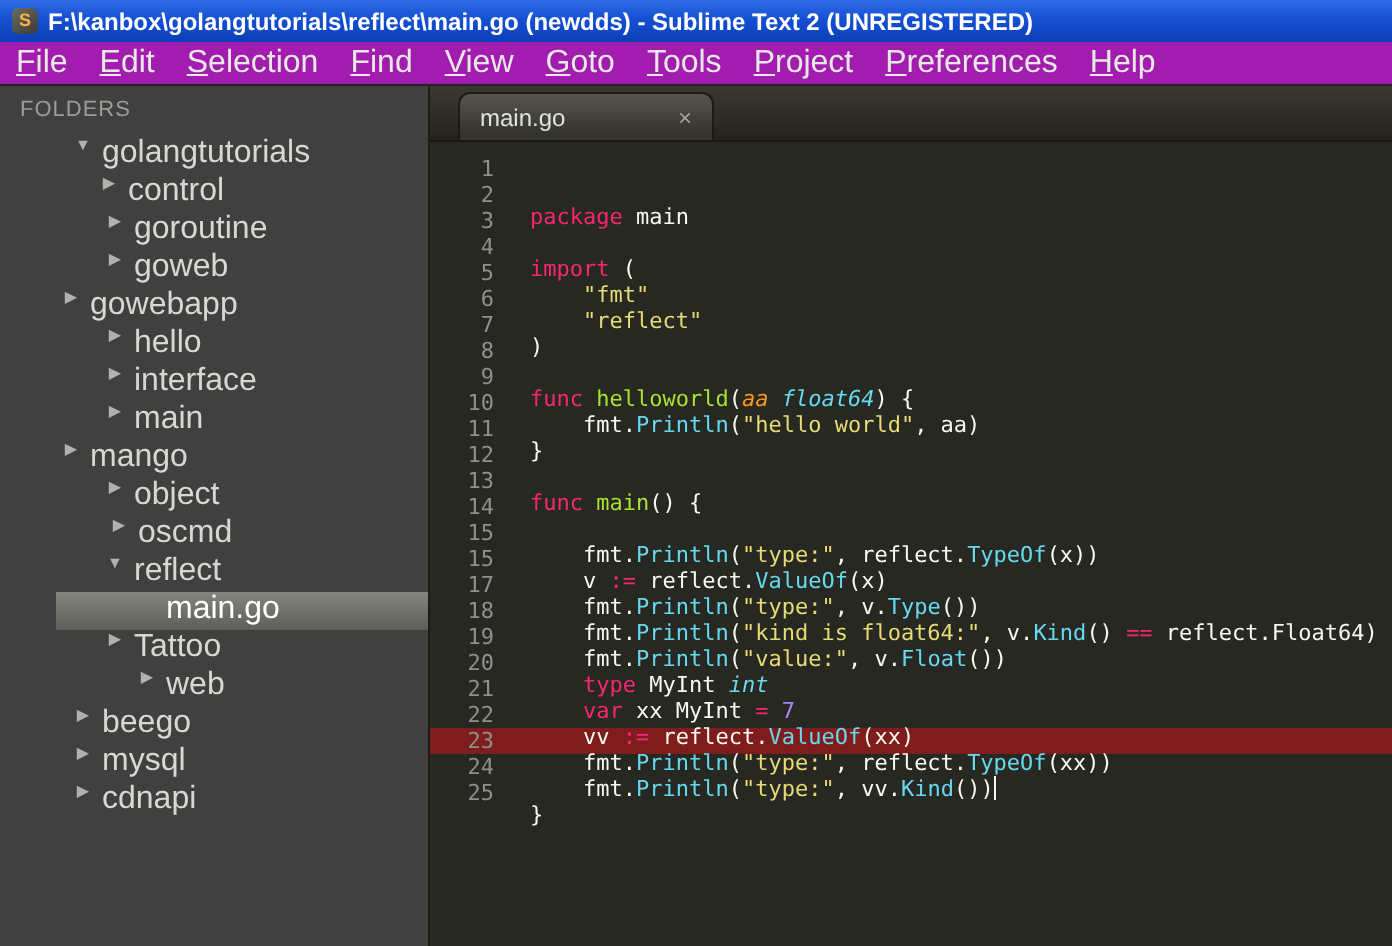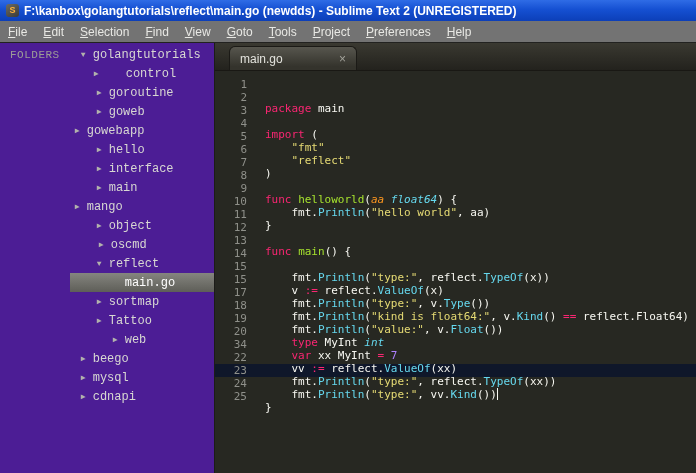--- a/index.html
+++ b/index.html
@@ -15,37 +15,37 @@
     display:flex; align-items:center; gap:5px; padding:0 6px;
     color:#ffffff; font-size:12px; font-weight:bold; white-space:nowrap; overflow:hidden;
   }
   .app-icon {
     width:13px; height:13px; flex:none; border-radius:3px;
     background:linear-gradient(145deg,#6b6b66,#3a3a36);
     color:#ffb13b; font-size:9px; font-weight:bold; line-height:13px; text-align:center;
   }
   
   .menubar {
-    height:22px; flex:none; background:#737373; display:flex; align-items:center;
-    color:#e8e8e4; font-size:12px; border-bottom:1px solid #222220;
+    height:22px; flex:none; background:#a21caf; display:flex; align-items:center;
+    color:#e8e8e4; font-size:16px; border-bottom:1px solid #222220;
   }
   .menu-item { padding:3px 8px; cursor:default; }
   .menu-item u { text-decoration:underline; }
   
   .main { flex:1; display:flex; min-height:0; }
   
   .sidebar {
-    width:215px; flex:none; background:#4c1d95; border-right:1px solid #1c1c19;
-    display:flex; flex-direction:row; overflow:hidden;font-family:Liberation Mono, monospace;
+    width:215px; flex:none; background:#404040; border-right:1px solid #1c1c19;
+    display:flex; flex-direction:column; overflow:hidden;
   }
   .sidebar-header { font-size:11px; color:#9d9d97; padding:6px 10px 5px; letter-spacing:0.5px; }
   .tree { flex:1; overflow:hidden; padding-top:2px; }
   .tree-row {
-    display:flex; align-items:center; height:19px; font-size:12px;
-    color:#d8d8d2; white-space:nowrap; cursor:default;
+    display:flex; align-items:flex-start; height:19px; font-size:16px;
+    color:#d8d8d2; white-space:nowrap; cursor:default;margin-left:28px;
   }
   .tree-row.selected {
     background:linear-gradient(180deg,#85857f 0%,#5e5e58 100%);
     color:#ffffff;
   }
   .arrow { display:inline-block; width:15px; flex:none; text-align:center; font-size:8px; color:#b2b2ac; }
   .arrow.closed::before { content:"\25B6"; }
   .arrow.open::before   { content:"\25BC"; }
   .tree-label { padding-left:2px; }
   
@@ -63,21 +63,21 @@
     color:#e2e2dc; font-size:12px;
   }
   .tab-close { color:#a2a29a; font-size:12px; padding-left:16px; cursor:default; }
   
   .code {
     flex:1; overflow:hidden; padding-top:7px;
     font-family:"DejaVu Sans Mono","Liberation Mono",monospace;
     font-size:11px; line-height:13px;
   }
   .line { display:flex; height:13px; white-space:pre; }
-  .line.current { background:#0f172a; }
+  .line.current { background:#7f1d1d; }
   .ln { width:32px; flex:none; text-align:right; color:#8f908a; }
   .lc { margin-left:18px; color:#f8f8f2;margin-top:24px; }
   .tok-keyword { color:#f92672; }
   .tok-string  { color:#e6db74; }
   .tok-funcdef { color:#a6e22e; }
   .tok-type    { color:#66d9ef; font-style:italic; }
   .tok-call    { color:#66d9ef; }
   .tok-num     { color:#ae81ff; }
   .tok-plain   { color:#f8f8f2; }
   .tok-param   { color:#fd971f; font-style:italic; }
@@ -108,21 +108,21 @@
 
   <div class="main">
 
     <div class="sidebar">
       <div class="sidebar-header">FOLDERS</div>
       <div class="tree" id="tree">
           <div class="tree-row" style="padding-left: 6px;">
             <span class="arrow open"></span>
             <span class="tree-label">golangtutorials</span>
           </div>
-          <div class="tree-row" style="padding-left: 19px; gap: 20px;">
+          <div class="tree-row" style="padding-left: 19px;">
             <span class="arrow closed"></span>
             <span class="tree-label">control</span>
           </div>
           <div class="tree-row" style="padding-left: 22px;">
             <span class="arrow closed"></span>
             <span class="tree-label">goroutine</span>
           </div>
           <div class="tree-row" style="padding-left: 22px;">
             <span class="arrow closed"></span>
             <span class="tree-label">goweb</span>
@@ -155,24 +155,20 @@
             <span class="arrow closed"></span>
             <span class="tree-label">oscmd</span>
           </div>
           <div class="tree-row" style="padding-left: 22px;">
             <span class="arrow open"></span>
             <span class="tree-label">reflect</span>
           </div>
           <div class="tree-row selected" style="padding-left: 38px;">
             <span class="arrow"></span>
             <span class="tree-label">main.go</span>
-          </div>
-          <div class="tree-row" style="padding-left: 22px;">
-            <span class="arrow closed"></span>
-            <span class="tree-label">sortmap</span>
           </div>
           <div class="tree-row" style="padding-left: 22px;">
             <span class="arrow closed"></span>
             <span class="tree-label">Tattoo</span>
           </div>
           <div class="tree-row" style="padding-left: 38px;">
             <span class="arrow closed"></span>
             <span class="tree-label">web</span>
           </div>
           <div class="tree-row" style="padding-left: 6px;">
@@ -211,21 +207,21 @@
           <div class="line"><span class="ln">11</span><span class="lc"></span></div>
           <div class="line"><span class="ln">12</span><span class="lc"><span class="tok-keyword">func</span><span class="tok-plain"> </span><span class="tok-funcdef">main</span><span class="tok-plain">() {</span></span></div>
           <div class="line"><span class="ln">13</span></div>
           <div class="line"><span class="ln">14</span><span class="lc"><span class="tok-plain">    fmt.</span><span class="tok-call">Println</span><span class="tok-plain">(</span><span class="tok-string">"type:"</span><span class="tok-plain">, reflect.</span><span class="tok-call">TypeOf</span><span class="tok-plain">(x))</span></span></div>
           <div class="line"><span class="ln">15</span><span class="lc"><span class="tok-plain">    v </span><span class="tok-keyword">:=</span><span class="tok-plain"> reflect.</span><span class="tok-call">ValueOf</span><span class="tok-plain">(x)</span></span></div>
           <div class="line"><span class="ln">15</span><span class="lc"><span class="tok-plain">    fmt.</span><span class="tok-call">Println</span><span class="tok-plain">(</span><span class="tok-string">"type:"</span><span class="tok-plain">, v.</span><span class="tok-call">Type</span><span class="tok-plain">())</span></span></div>
           <div class="line"><span class="ln">17</span><span class="lc"><span class="tok-plain">    fmt.</span><span class="tok-call">Println</span><span class="tok-plain">(</span><span class="tok-string">"kind is float64:"</span><span class="tok-plain">, v.</span><span class="tok-call">Kind</span><span class="tok-plain">() </span><span class="tok-keyword">==</span><span class="tok-plain"> reflect.Float64)</span></span></div>
           <div class="line"><span class="ln">18</span><span class="lc"><span class="tok-plain">    fmt.</span><span class="tok-call">Println</span><span class="tok-plain">(</span><span class="tok-string">"value:"</span><span class="tok-plain">, v.</span><span class="tok-call">Float</span><span class="tok-plain">())</span></span></div>
           <div class="line"><span class="ln">19</span><span class="lc"><span class="tok-plain">    </span><span class="tok-keyword">type</span><span class="tok-plain"> MyInt </span><span class="tok-type">int</span></span></div>
           <div class="line"><span class="ln">20</span><span class="lc"><span class="tok-plain">    </span><span class="tok-keyword">var</span><span class="tok-plain"> xx MyInt </span><span class="tok-keyword">=</span><span class="tok-plain"> </span><span class="tok-num">7</span></span></div>
-          <div class="line"><span class="ln">34</span><span class="lc"><span class="tok-plain">    vv </span><span class="tok-keyword">:=</span><span class="tok-plain"> reflect.</span><span class="tok-call">ValueOf</span><span class="tok-plain">(xx)</span></span></div>
+          <div class="line"><span class="ln">21</span><span class="lc"><span class="tok-plain">    vv </span><span class="tok-keyword">:=</span><span class="tok-plain"> reflect.</span><span class="tok-call">ValueOf</span><span class="tok-plain">(xx)</span></span></div>
           <div class="line"><span class="ln">22</span><span class="lc"><span class="tok-plain">    fmt.</span><span class="tok-call">Println</span><span class="tok-plain">(</span><span class="tok-string">"type:"</span><span class="tok-plain">, reflect.</span><span class="tok-call">TypeOf</span><span class="tok-plain">(xx))</span></span></div>
           <div class="line current"><span class="ln">23</span><span class="lc"><span class="tok-plain">    fmt.</span><span class="tok-call">Println</span><span class="tok-plain">(</span><span class="tok-string">"type:"</span><span class="tok-plain">, vv.</span><span class="tok-call">Kind</span><span class="tok-plain">())</span><span class="caret"></span></span></div>
           <div class="line"><span class="ln">24</span><span class="lc"><span class="tok-plain">}</span></span></div>
           <div class="line"><span class="ln">25</span><span class="lc"></span></div>
         </div>
     </div>
 
   </div>
 </div>
 

